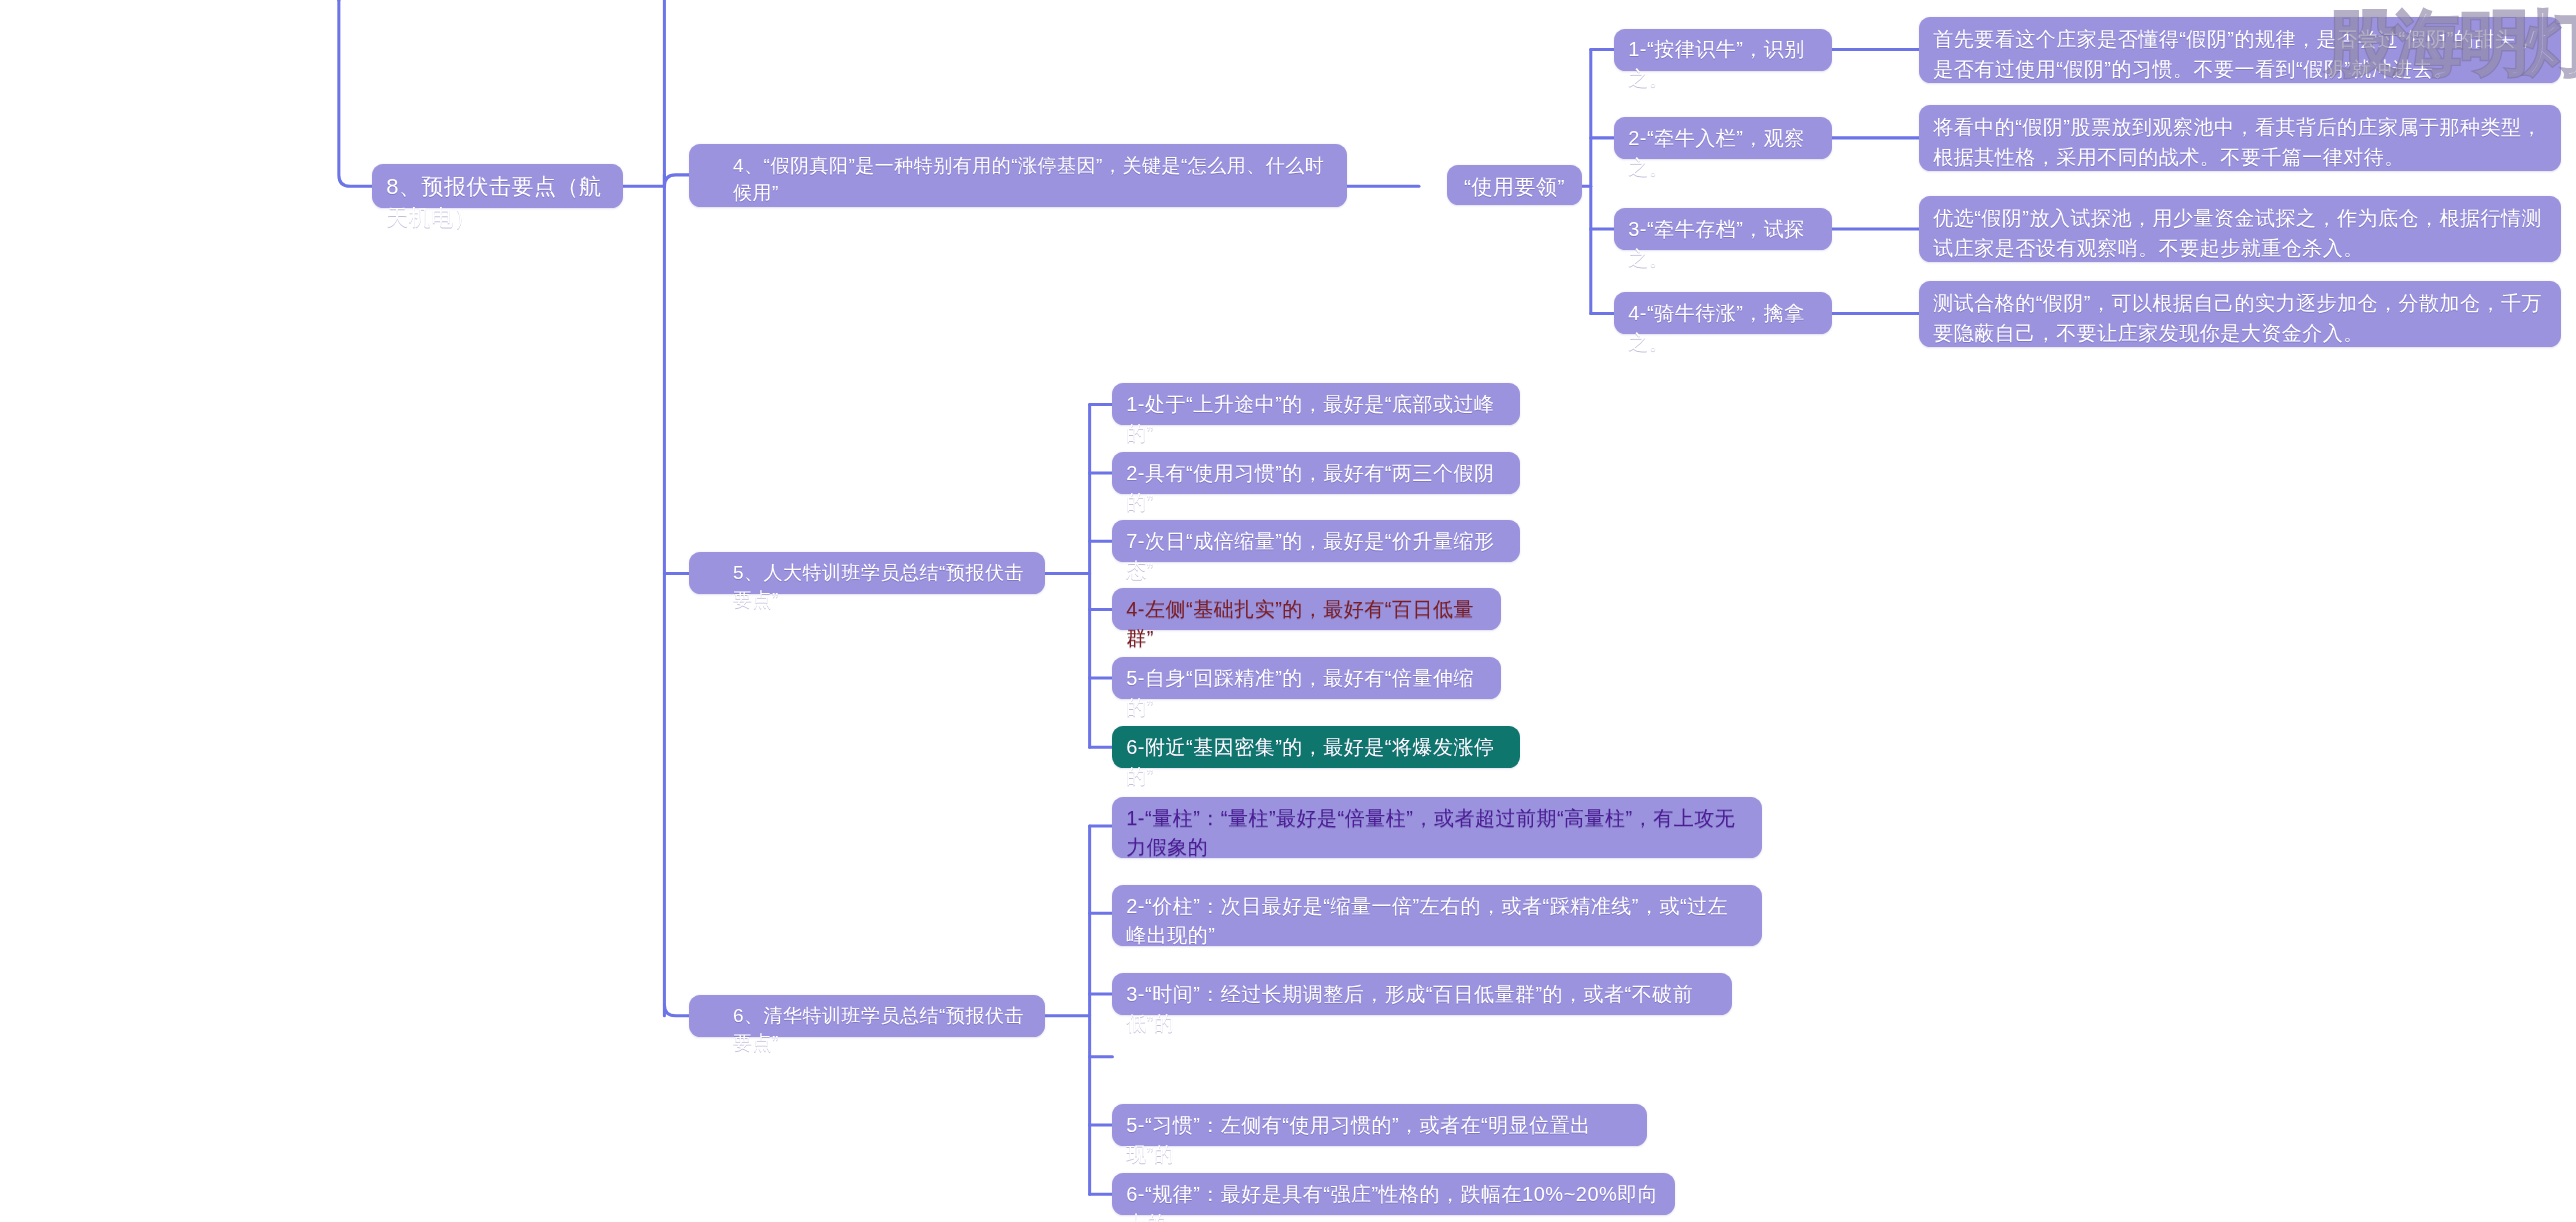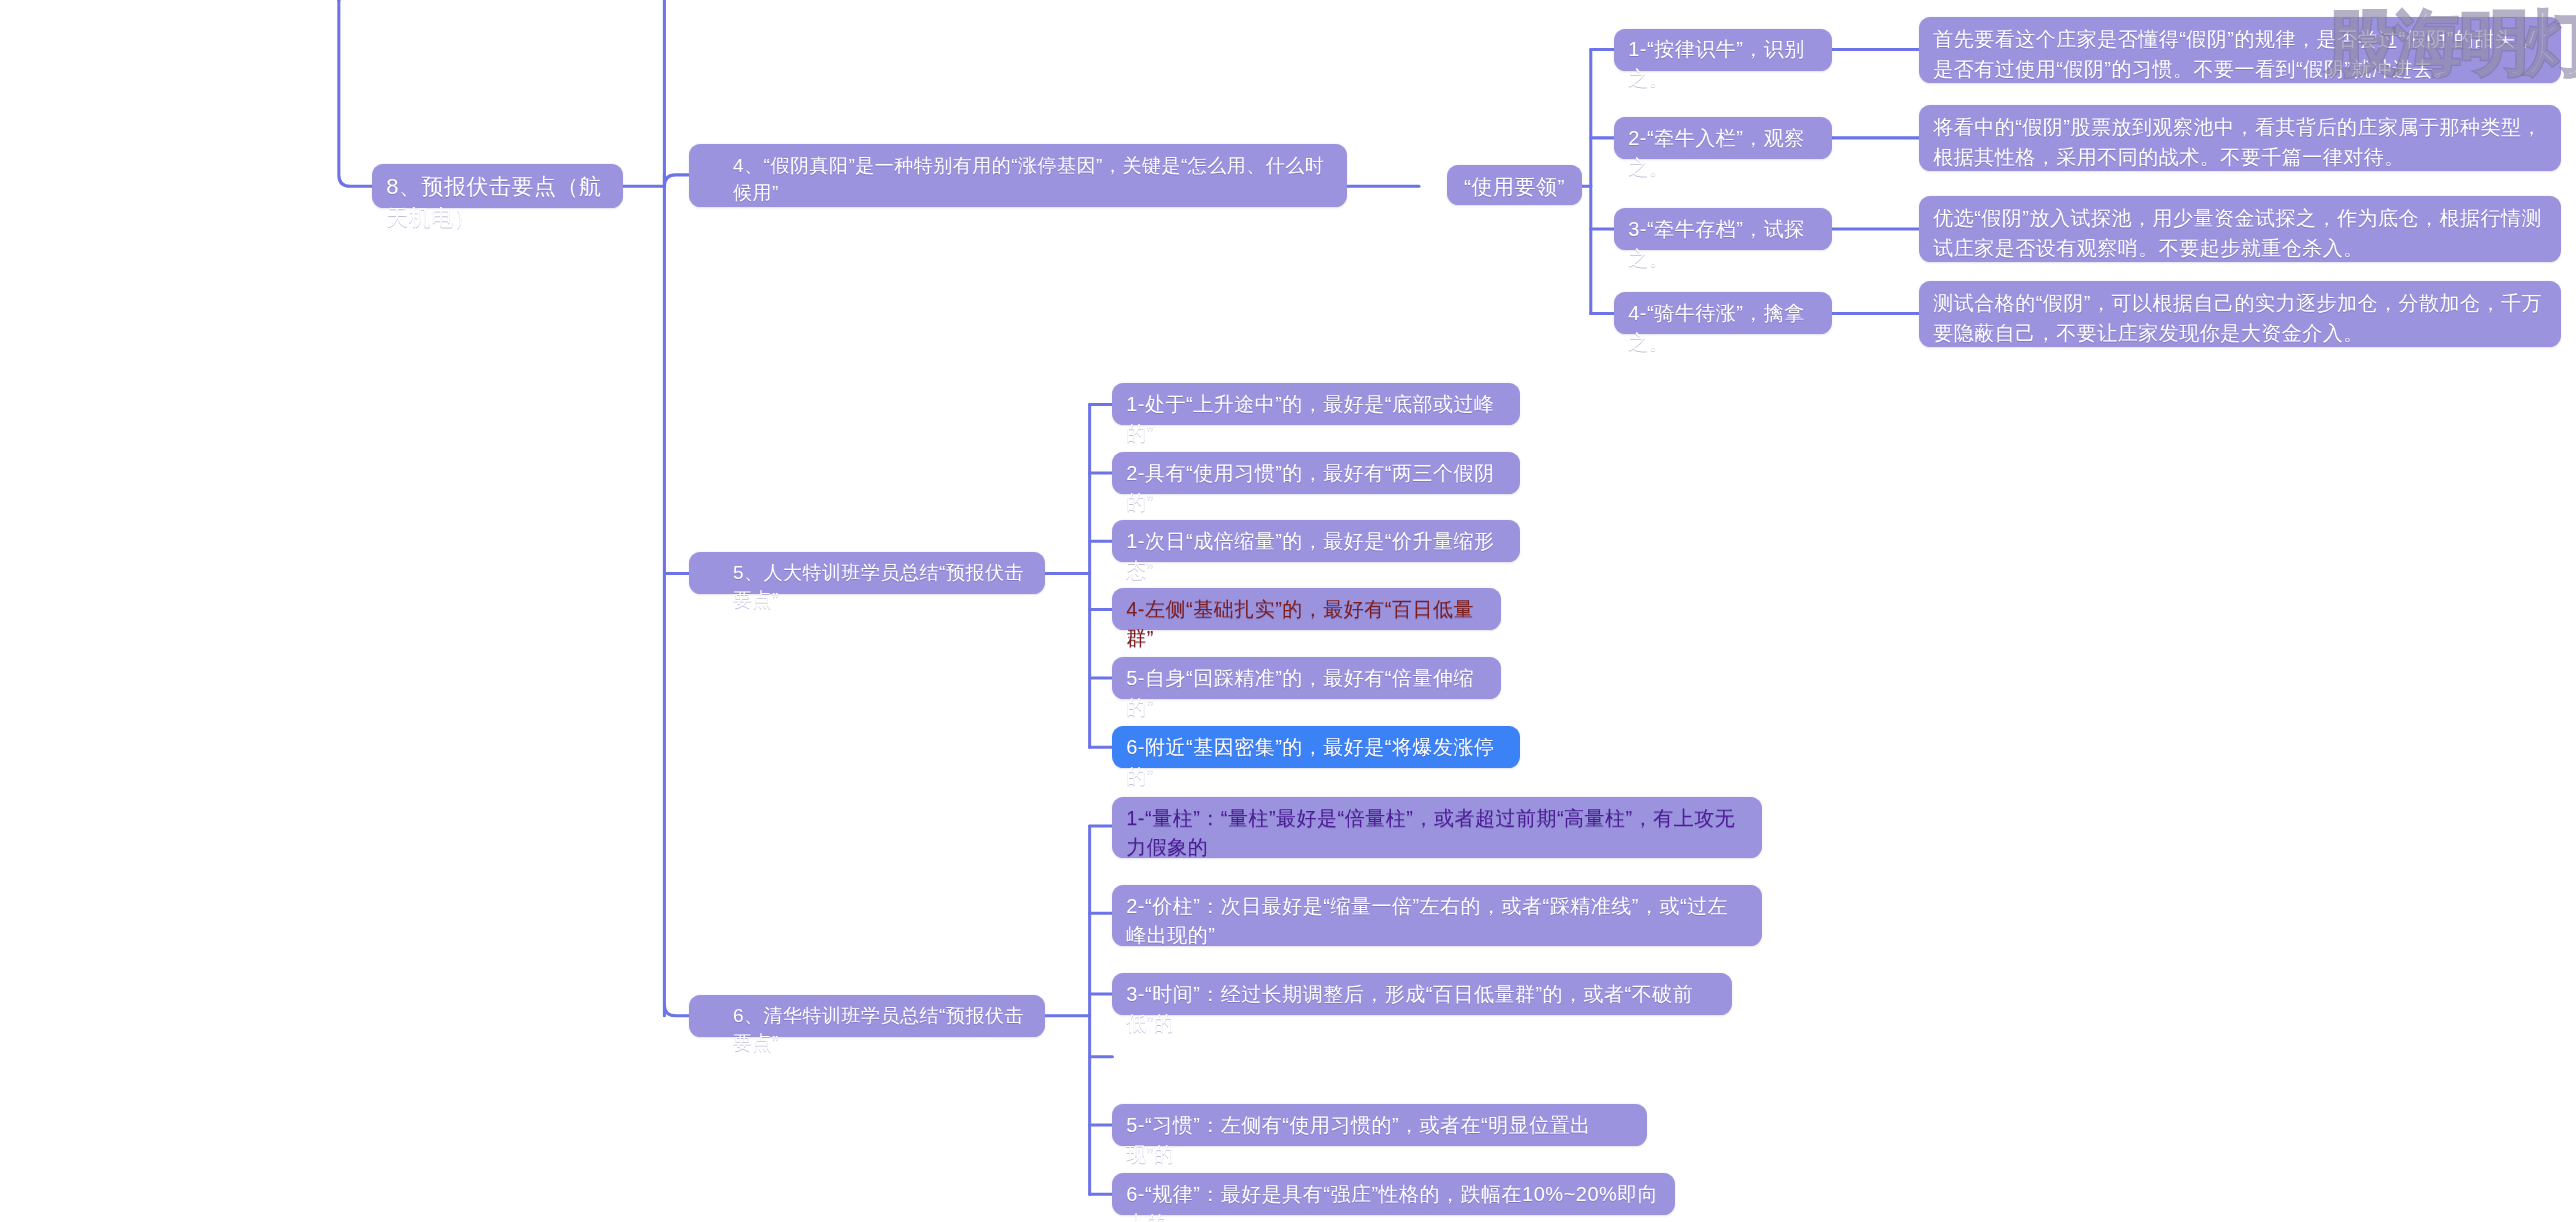--- a/index.html
+++ b/index.html
@@ -178,29 +178,29 @@
     <span class="txt">5、人大特训班学员总结“预报伏击要点”</span>
   </div>
 
   <div class="node n-leaf" style="left: 1112px; top: 383px; width: 408px; height: 42px; background: rgb(155, 147, 222); color: rgb(255, 255, 255);">
     <span class="txt">1-处于“上升途中”的，最好是“底部或过峰的”</span>
   </div>
   <div class="node n-leaf" style="left: 1112px; top: 452px; width: 408px; height: 42px; background: rgb(155, 147, 222); color: rgb(255, 255, 255);">
     <span class="txt">2-具有“使用习惯”的，最好有“两三个假阴的”</span>
   </div>
   <div class="node n-leaf" style="left: 1112px; top: 520px; width: 408px; height: 42px; background: rgb(155, 147, 222); color: rgb(255, 255, 255);">
-    <span class="txt">1-次日“成倍缩量”的，最好是“价升量缩形态”</span>
+    <span class="txt">7-次日“成倍缩量”的，最好是“价升量缩形态”</span>
   </div>
   <div class="node n-leaf" style="left: 1112px; top: 588px; width: 389px; height: 42px; background: rgb(155, 147, 222); color: #7f1d1d;">
     <span class="txt">4-左侧“基础扎实”的，最好有“百日低量群”</span>
   </div>
   <div class="node n-leaf" style="left: 1112px; top: 657px; width: 389px; height: 42px; background: rgb(155, 147, 222); color: rgb(255, 255, 255);">
     <span class="txt">5-自身“回踩精准”的，最好有“倍量伸缩的”</span>
   </div>
-  <div class="node n-leaf" style="left: 1112px; top: 726px; width: 408px; height: 42px; background: #3b82f6; color: rgb(255, 255, 255);">
+  <div class="node n-leaf" style="left: 1112px; top: 726px; width: 408px; height: 42px; background: #0f766e; color: rgb(255, 255, 255);">
     <span class="txt">6-附近“基因密集”的，最好是“将爆发涨停的”</span>
   </div>
 
   <div class="node n-lvl2" style="left: 689px; top: 995px; width: 356px; height: 42px; background: rgb(155, 147, 222); color: rgb(255, 255, 255);">
     <span class="txt">6、清华特训班学员总结“预报伏击要点”</span>
   </div>
 
   <div class="node n-leaf multiline" style="left: 1112px; top: 797px; width: 650px; height: 61px; background: rgb(155, 147, 222); color: #4c1d95;">
     <span class="txt">1-“量柱”：“量柱”最好是“倍量柱”，或者超过前期“高量柱”，有上攻无力假象的</span>
   </div>

